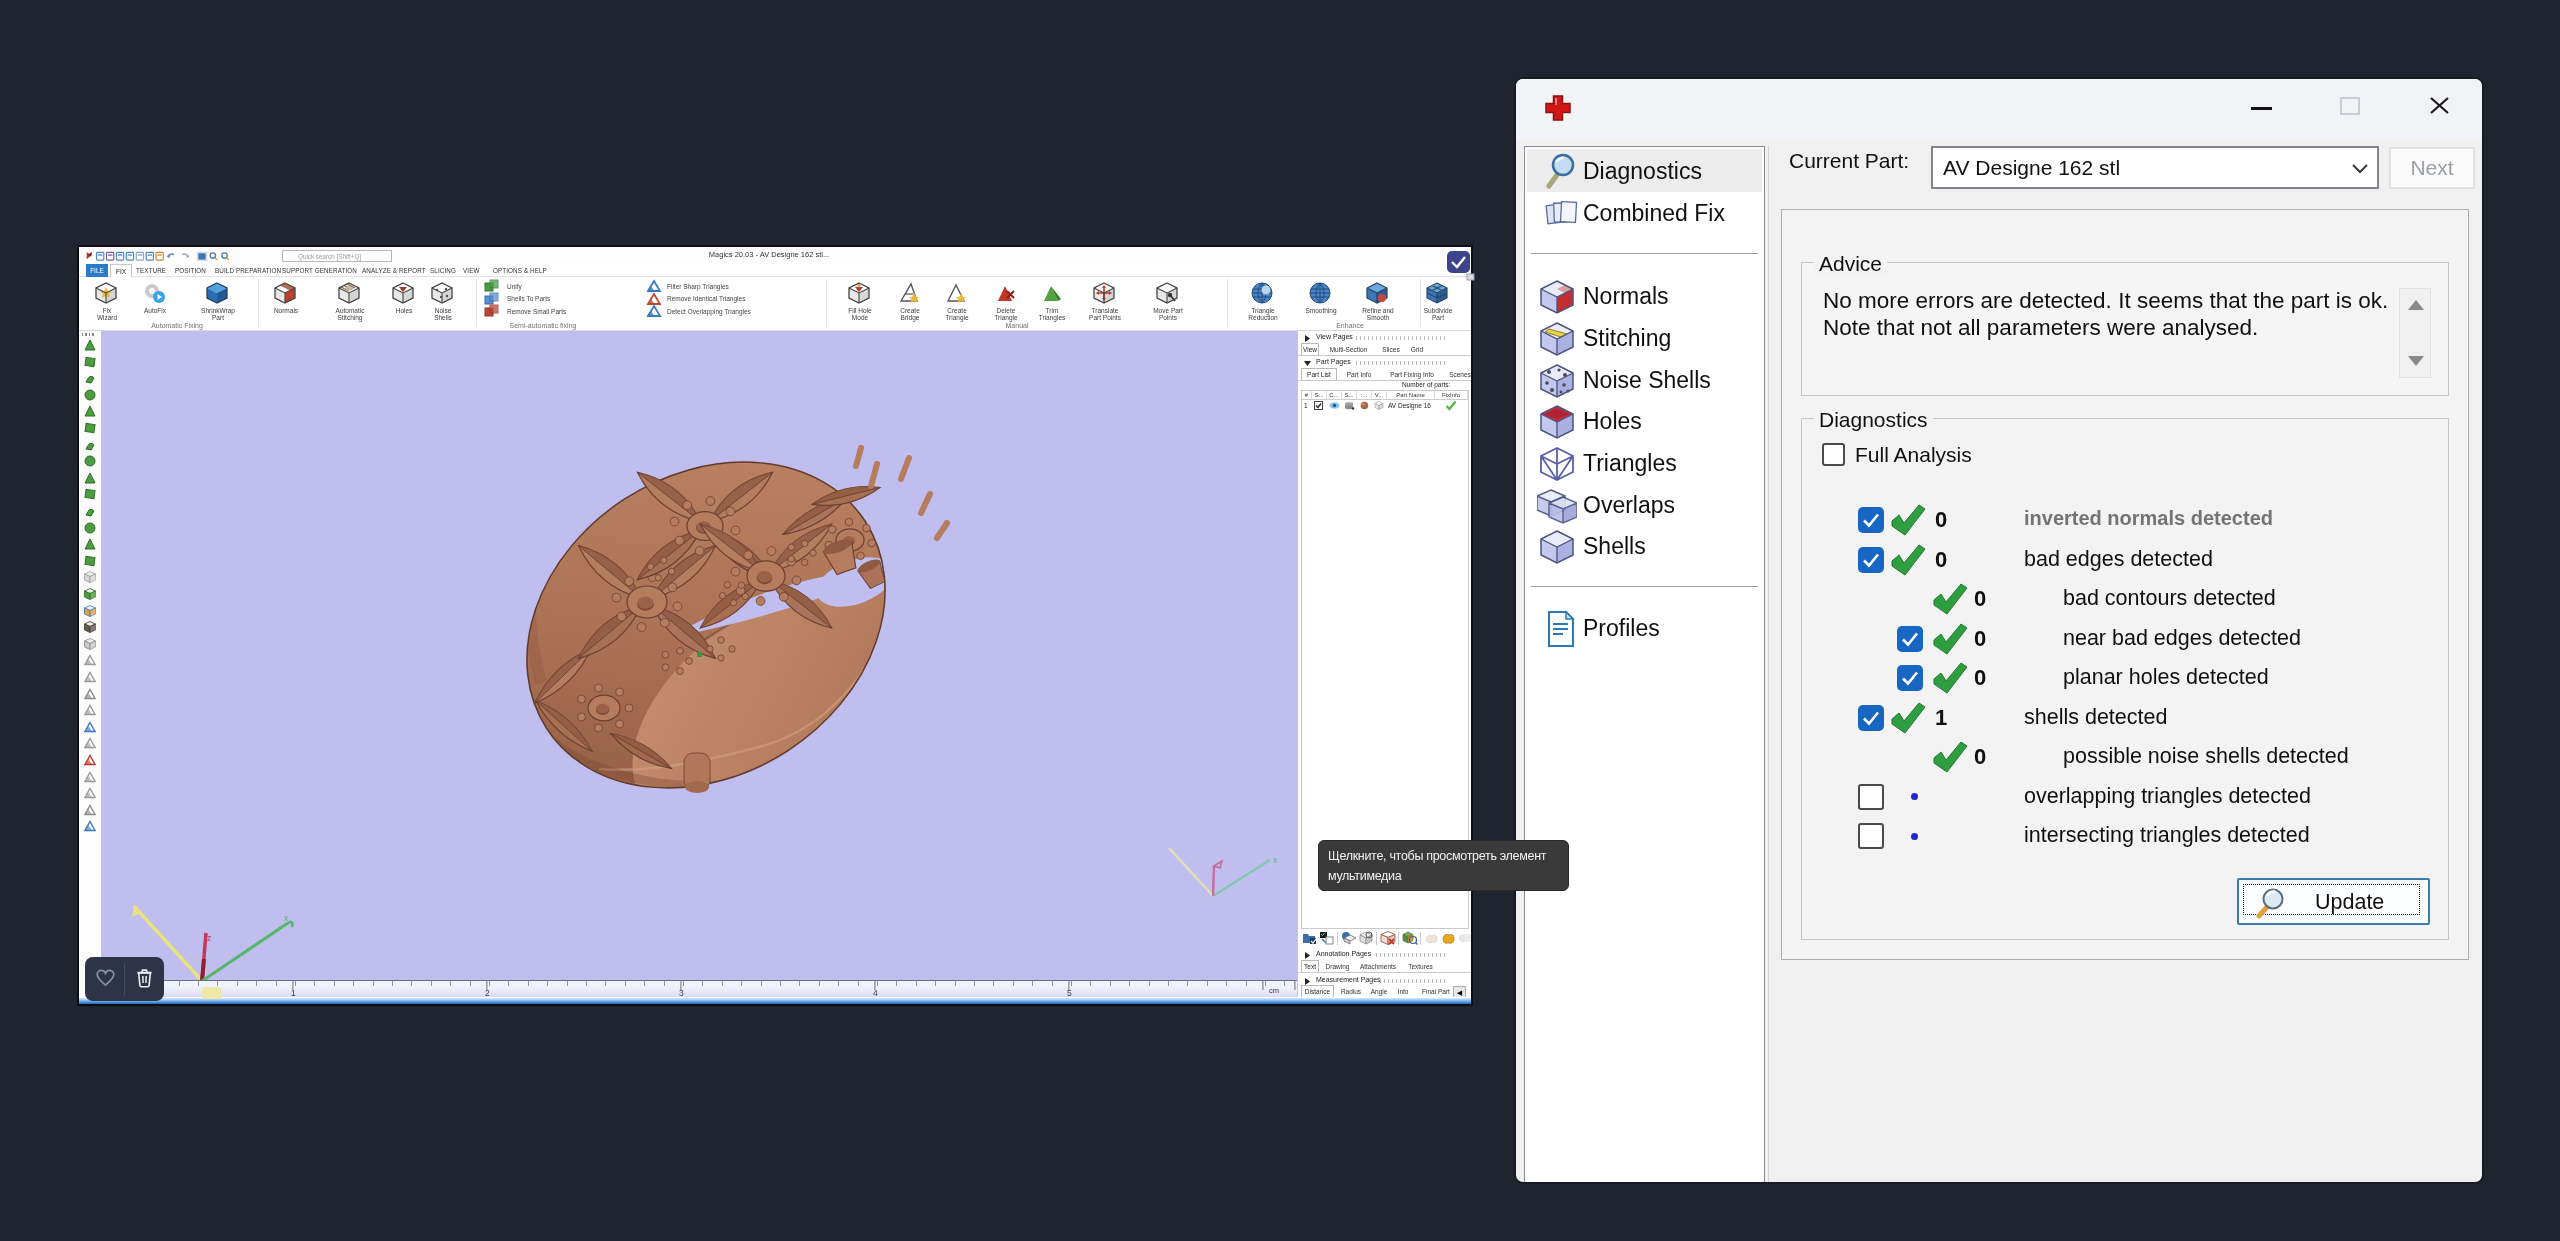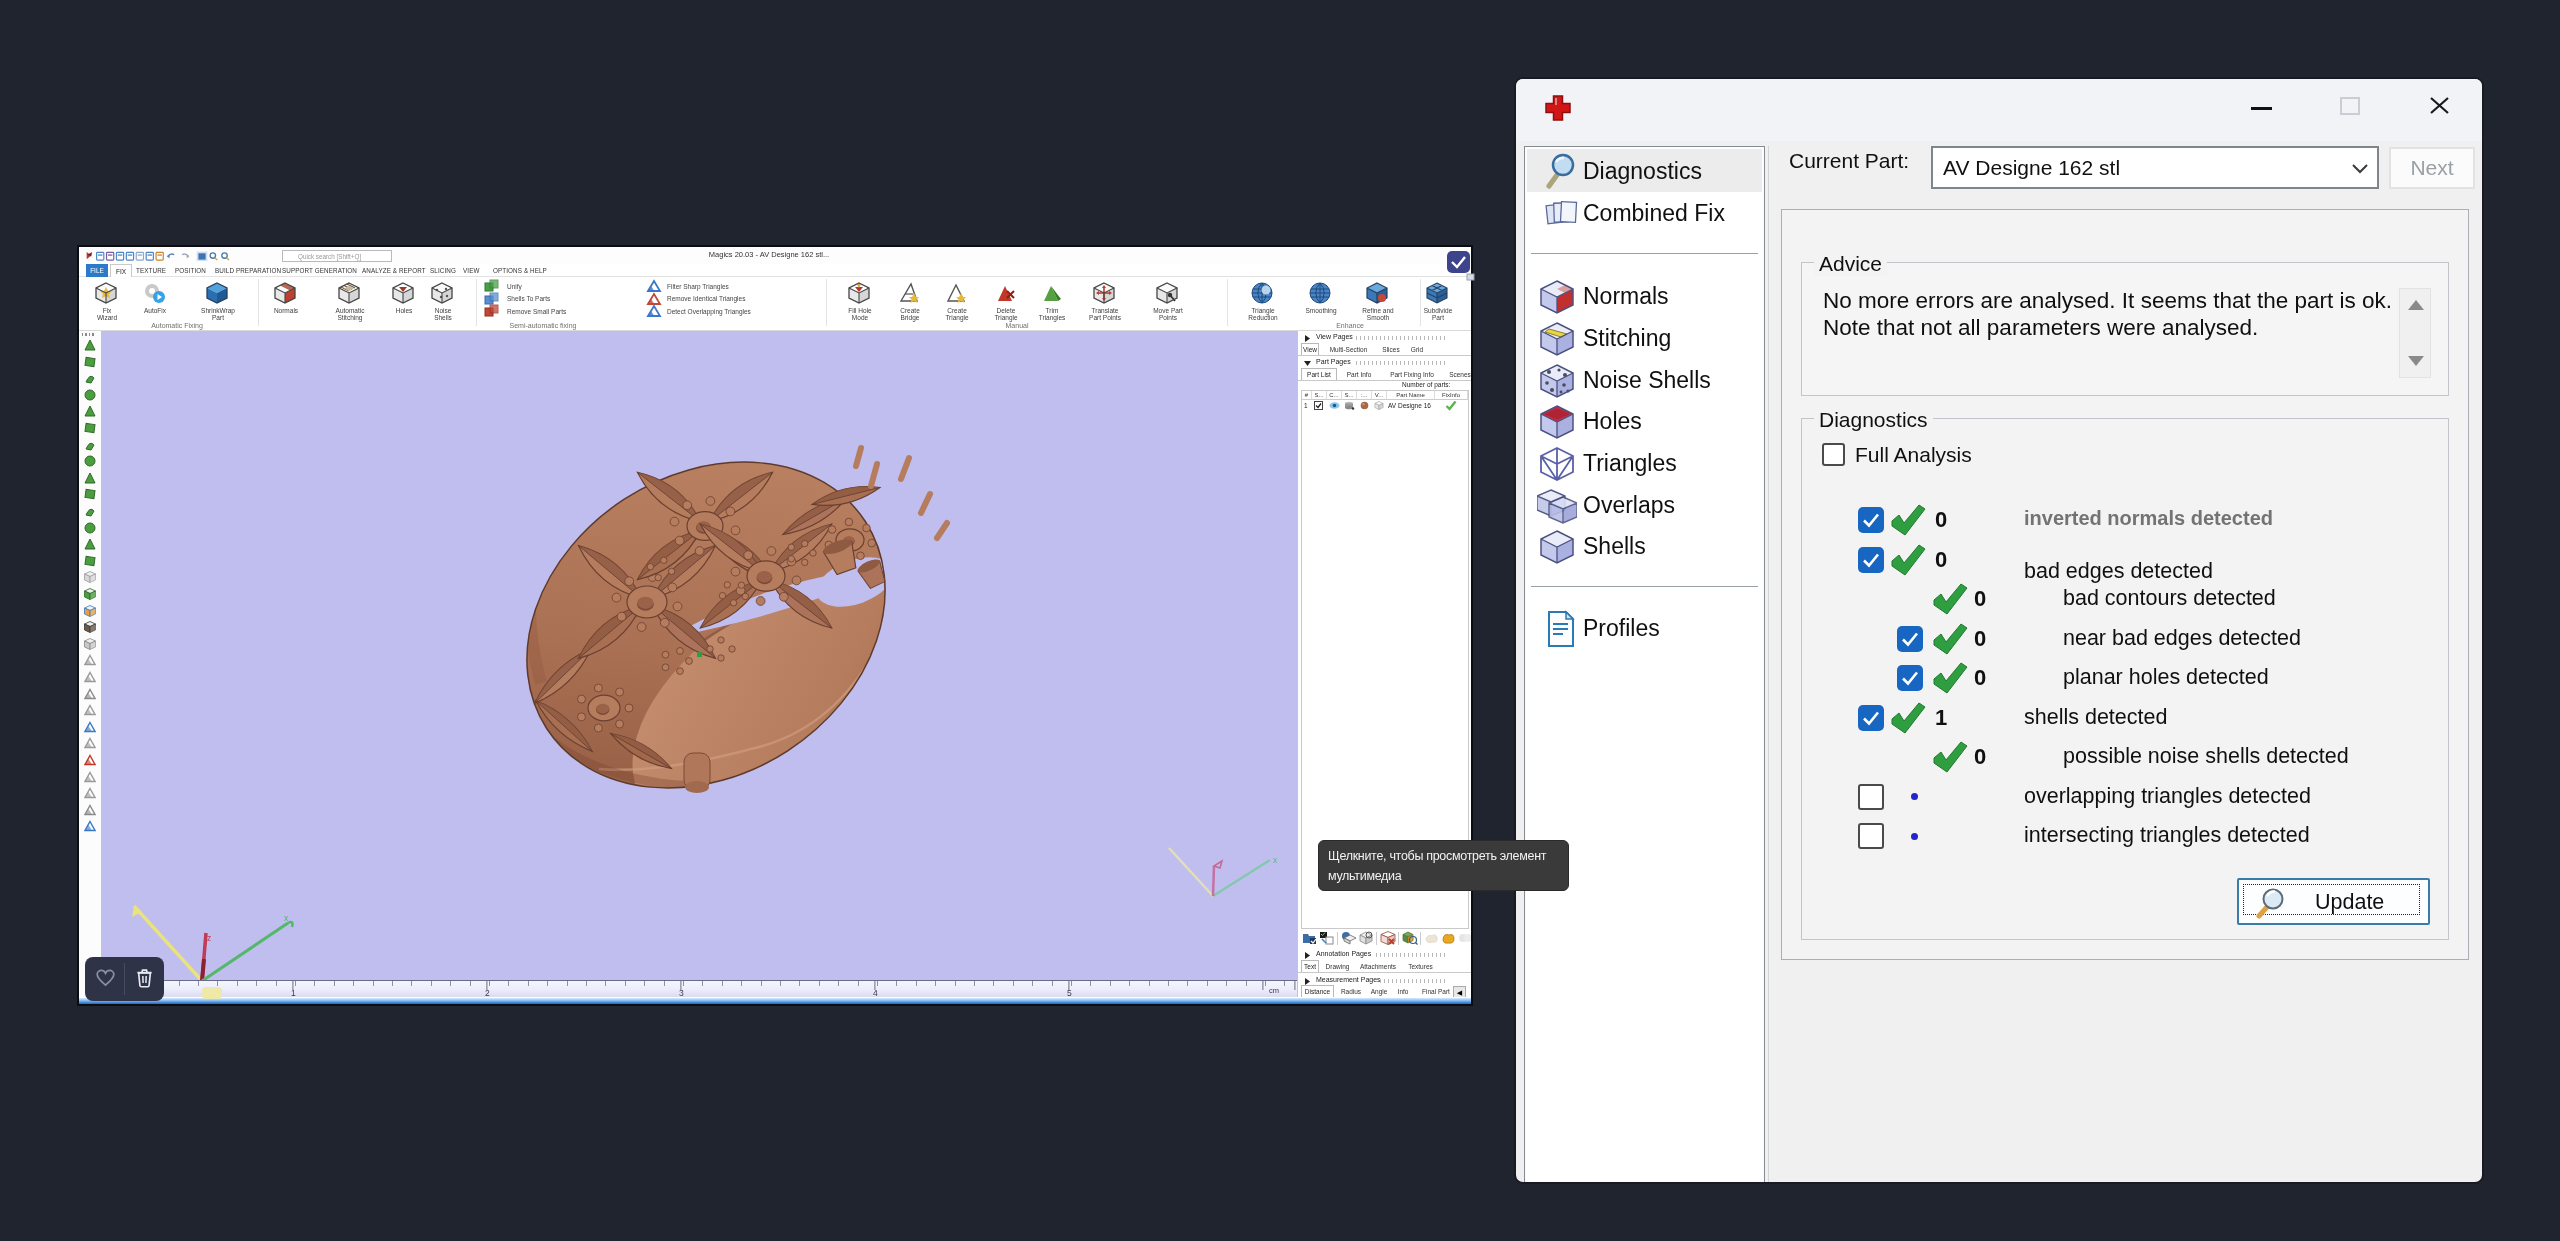--- a/index.html
+++ b/index.html
@@ -876,21 +876,21 @@
     <div class="abs" style="left:415px;top:67px;width:448px;height:43px;background:#fff;border:2px solid #80848c;">
       <div class="abs" style="left:10px;top:8px;font-size:21px;color:#101010;">AV Designe 162 stl</div>
       <svg class="abs" style="left:418px;top:15px;" width="18" height="12">
         <path d="M2 2 L9 9 L16 2" fill="none" stroke="#3a3a3a" stroke-width="2"></path>
       </svg>
     </div>
     <div class="abs" style="left:873px;top:68px;width:86px;height:42px;background:#fbfbfb;border:2px solid #e2e2e2;font-size:21px;color:#9aa0a6;text-align:center;line-height:38px;">Next</div>
     <div class="abs" style="left:265px;top:130px;width:688px;height:751px;background:#f3f3f3;border:1px solid #abaeb4;">
       <div class="abs" style="left:19px;top:52px;width:648px;height:134px;border:1px solid #c2c5ca;background:#f5f5f5;"></div>
       <div class="abs" style="left:32px;top:42px;background:#f3f3f3;padding:0 5px;font-size:21px;color:#101010;">Advice</div>
-      <div class="abs" style="left:41px;top:78px;font-size:22.5px;color:#101010;">No more errors are analysed. It seems that the part is ok.</div>
+      <div class="abs" style="left:41px;top:78px;font-size:22.5px;color:#101010;">No more errors are detected. It seems that the part is ok.</div>
       <div class="abs" style="left:41px;top:105px;font-size:22.5px;color:#101010;">Note that not all parameters were analysed.</div>
       <div class="abs" style="left:617px;top:78px;width:32px;height:90px;background:#f0f0f0;border:1px solid #e2e2e2;">
         <svg class="abs" style="left:7px;top:10px;" width="18" height="12">
           <polygon points="9,1 17,11 1,11" fill="#8a8a8a"></polygon>
         </svg>
         <svg class="abs" style="left:7px;top:66px;" width="18" height="12">
           <polygon points="1,1 17,1 9,11" fill="#8a8a8a"></polygon>
         </svg>
       </div>
       <div class="abs" style="left:19px;top:208px;width:648px;height:522px;border:1px solid #c2c5ca;"></div>
@@ -907,21 +907,21 @@
       <div class="abs" style="left:153px;top:297.0px;font-size:22px;font-weight:bold;color:#101010;">0</div>
       <div class="abs" style="left:242px;top:297.0px;font-size:20px;color:#737373;font-weight:bold;">inverted normals detected</div>
       <div class="abs" style="left:76px;top:336.5px;width:26px;height:26px;background:#1766c1;border-radius:5px;"></div>
       <svg class="abs" style="left:76px;top:336.5px;" width="26" height="26">
         <path d="M6 13.5 L11 18.5 L20 7.5" fill="none" stroke="#fff" stroke-width="2.6"></path>
       </svg>
       <svg class="abs" style="left:107px;top:333.5px;" width="38" height="33" viewBox="0 0 38 33">
         <path d="M3 17 L10 11 L15 19 L30 1 L36 5 L16 31 L3 22 Z" fill="#2f9e41" stroke="#1f7a2f" stroke-width="1"></path>
       </svg>
       <div class="abs" style="left:153px;top:336.5px;font-size:22px;font-weight:bold;color:#101010;">0</div>
-      <div class="abs" style="left:242px;top:336.5px;font-size:21.5px;color:#101010;margin-top:12px;">bad edges detected</div>
+      <div class="abs" style="left:242px;top:336.5px;font-size:21.5px;color:#101010;">bad edges detected</div>
       <svg class="abs" style="left:149px;top:373.0px;" width="38" height="33" viewBox="0 0 38 33">
         <path d="M3 17 L10 11 L15 19 L30 1 L36 5 L16 31 L3 22 Z" fill="#2f9e41" stroke="#1f7a2f" stroke-width="1"></path>
       </svg>
       <div class="abs" style="left:192px;top:376.0px;font-size:22px;font-weight:bold;color:#101010;">0</div>
       <div class="abs" style="left:281px;top:376.0px;font-size:21.5px;color:#101010;">bad contours detected</div>
       <div class="abs" style="left:115px;top:415.5px;width:26px;height:26px;background:#1766c1;border-radius:5px;"></div>
       <svg class="abs" style="left:115px;top:415.5px;" width="26" height="26">
         <path d="M6 13.5 L11 18.5 L20 7.5" fill="none" stroke="#fff" stroke-width="2.6"></path>
       </svg>
       <svg class="abs" style="left:149px;top:412.5px;" width="38" height="33" viewBox="0 0 38 33">

